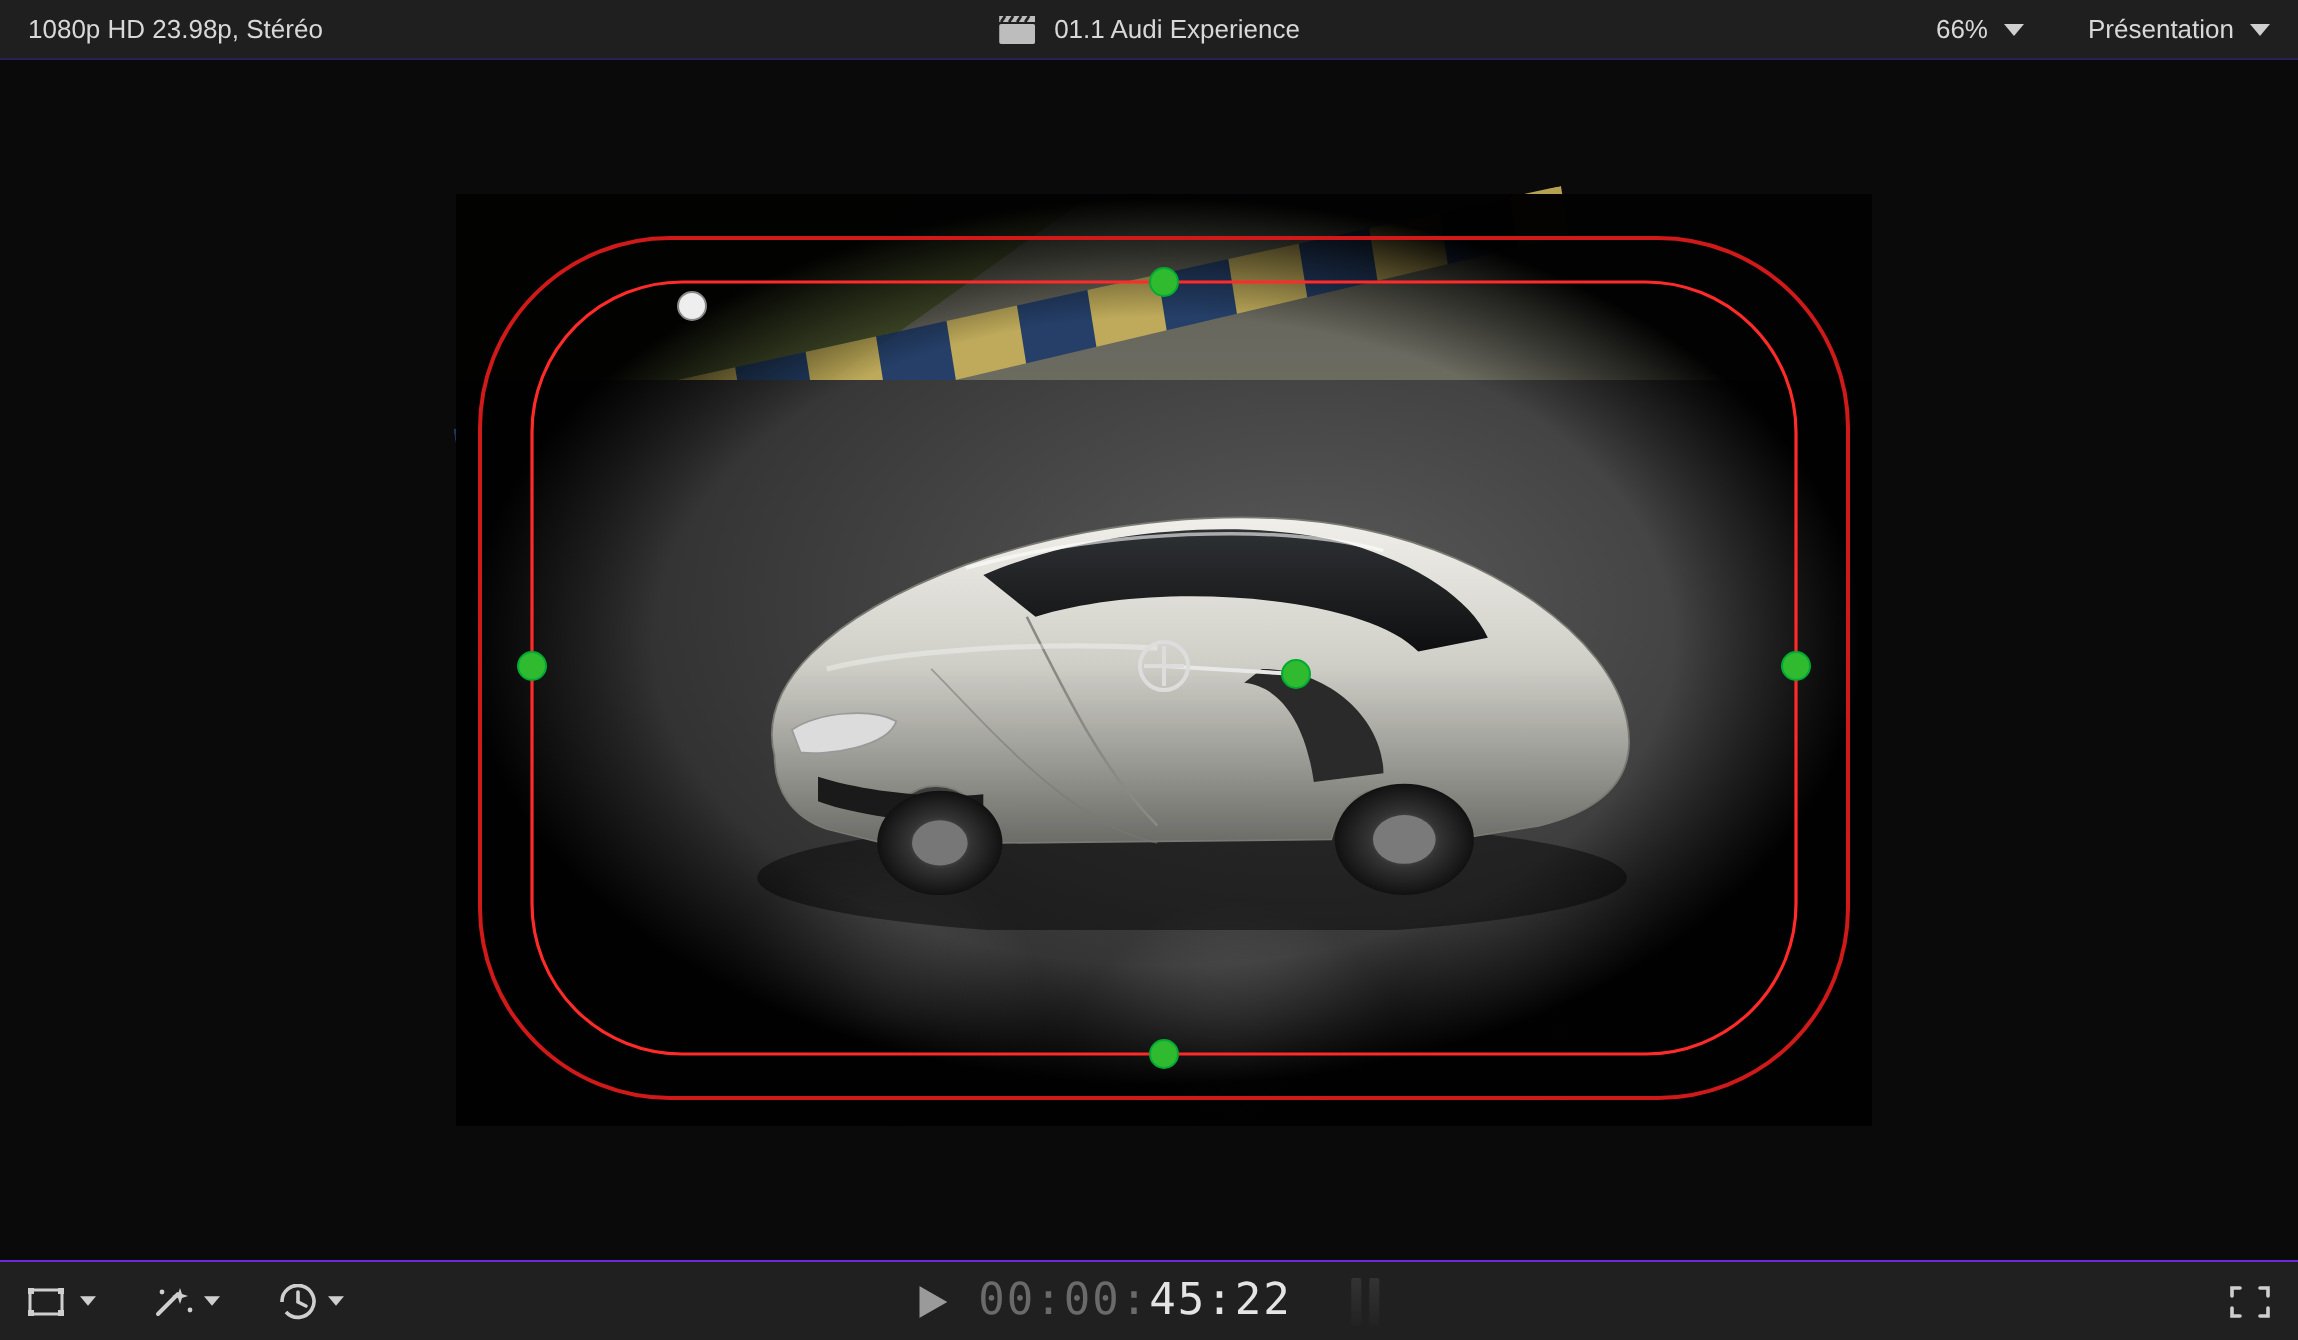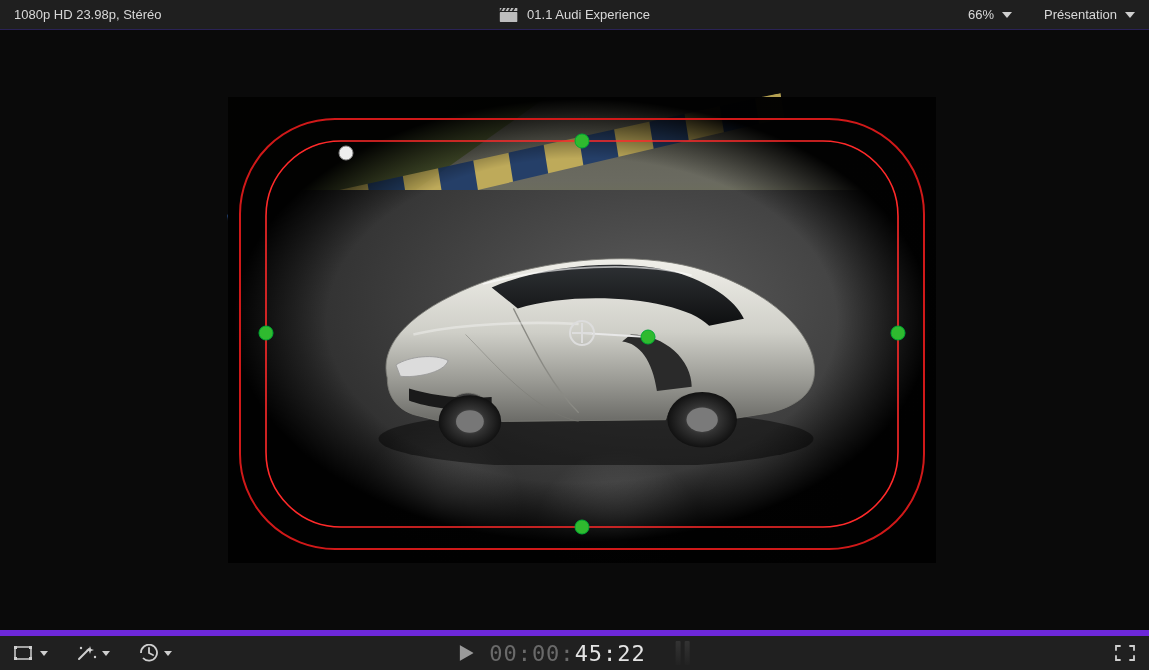--- a/index.html
+++ b/index.html
@@ -75,21 +75,21 @@
   .handle-green { fill:#2fba2f; stroke:#0a3; stroke-width:1; }
   .handle-white { fill:#eee; stroke:#888; stroke-width:1; }
   .handle-ring  { fill:none; stroke:#ddd; stroke-width:2; }
 
   
   .bottom-bar {
     position:absolute;
     left:0; right:0; bottom:0;
     height:40px;
     background:#202020;
-    border-top:6px solid #6d28d9;
+    border-top:1px solid #6d28d9;
     display:flex;
     align-items:center;
     padding:0 14px;
     gap: 9px;
     color:#c8c8c8;
   }
   .bottom-left { display:flex; align-items:center; gap:28px; }
   .bottom-center { position:absolute; left:50%; transform:translateX(-50%); display:flex; align-items:center; gap:16px; }
   .bottom-right { margin-left:auto; display:flex; align-items:center; }
 

